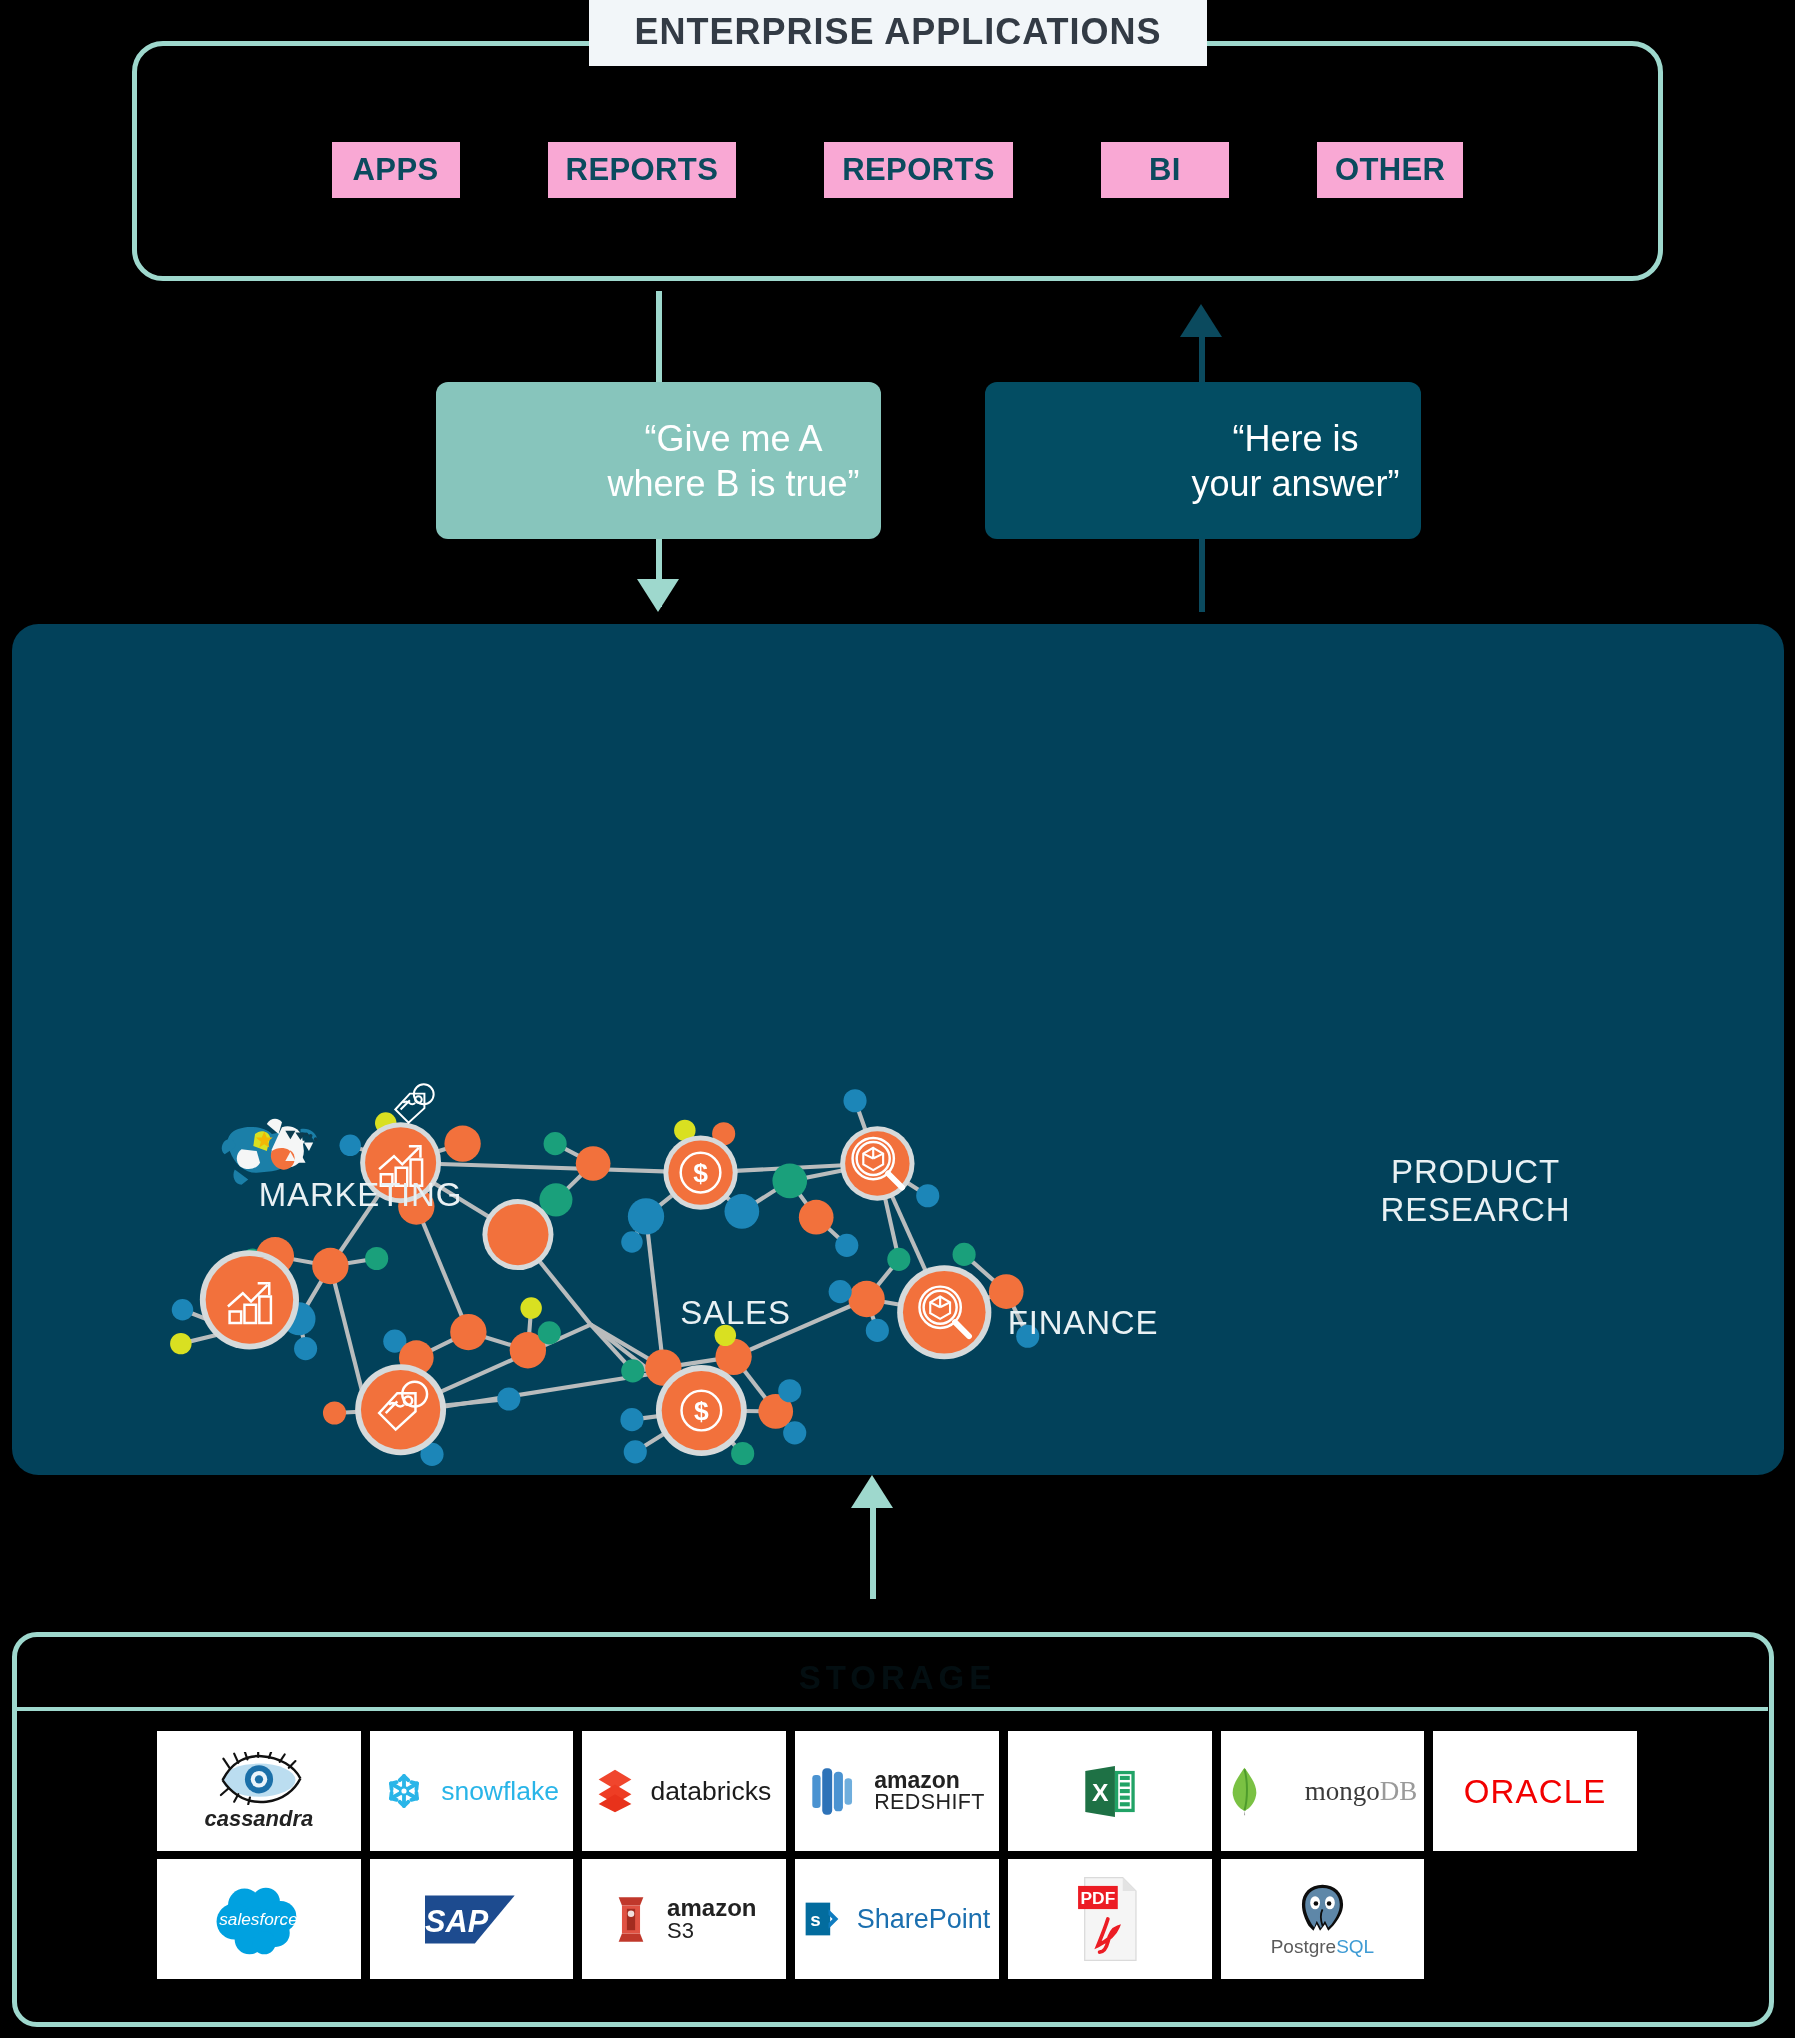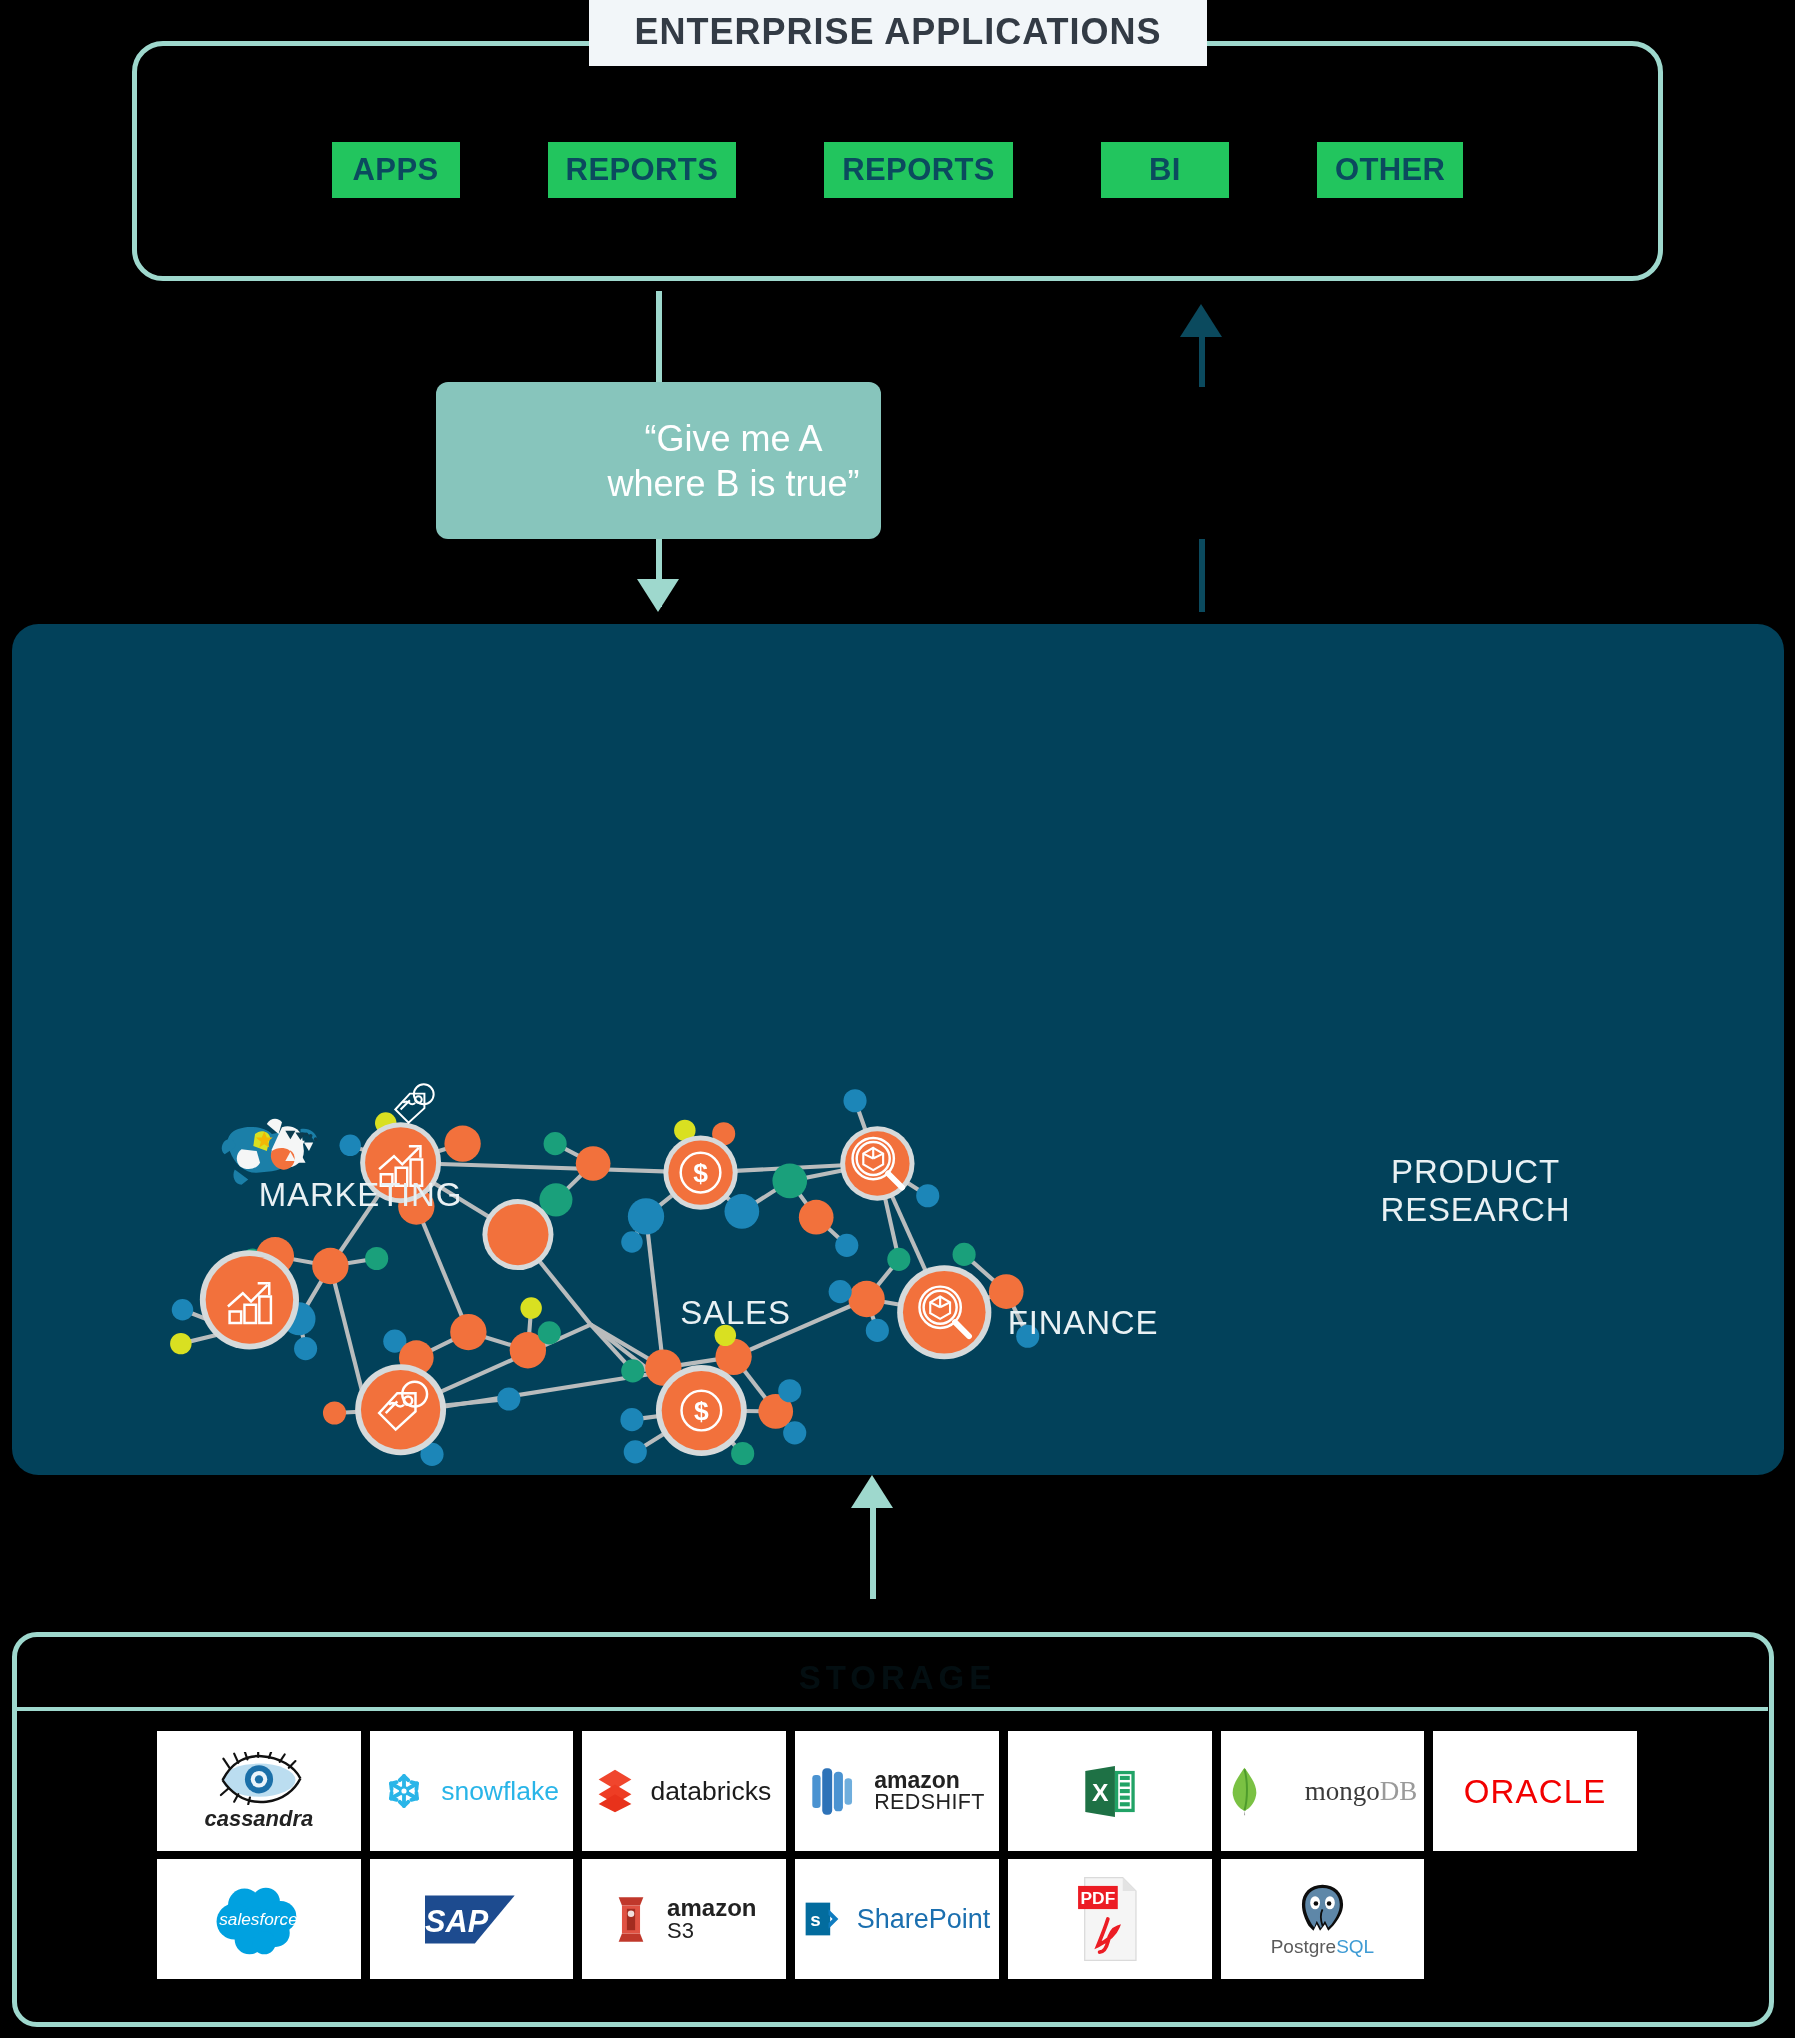--- a/index.html
+++ b/index.html
@@ -23,21 +23,21 @@
   }
   #apps-title-box .t{
     color:#333B45; font-weight:bold; font-size:36px; letter-spacing:1px;
     white-space:nowrap;
   }
   #apps-buttons{
     position:absolute; left:0; right:0; top:142px; height:56px;
     display:flex; justify-content:center; gap:88px; z-index:4;
   }
   .app-btn{
-    background:#22c55e; color:#0B4A5E; font-weight:bold; font-size:31px;
+    background:#f9a8d4; color:#0B4A5E; font-weight:bold; font-size:31px;
     letter-spacing:0.4px; display:flex; align-items:center; justify-content:center;
     height:56px; box-sizing:border-box; padding:0 18px; min-width:128px;
   }
   .vline{position:absolute;width:5.8px;background:#9ED8CD;}
   .vline.dark{background:#0B4A5E;}
   .arrow-dn{
     position:absolute;width:0;height:0;
     border-left:21.5px solid transparent;border-right:21.5px solid transparent;
     border-top:33px solid #9ED8CD;
   }
@@ -118,20 +118,26 @@
   </div>
 
   <div class="vline" style="left:656px;top:291px;height:96px;"></div>
   <div class="vline dark" style="left:1199px;top:337px;height:50px;"></div>
   <div class="arrow-up" style="left:1180px;top:304px;"></div>
 
   <div class="bubble" id="bubble-query">
     <span>
       <span>“Give me A</span><br>
       <span>where B is true”</span>
+    </span>
+  </div>
+  <div class="bubble" id="bubble-answer">
+    <span>
+      <span>“Here is</span><br>
+      <span>your answer”</span>
     </span>
   </div>
 
   <div class="vline" style="left:656px;top:539px;height:68px;"></div>
   <div class="arrow-dn" style="left:637px;top:579px;"></div>
   <div class="vline dark" style="left:1199px;top:539px;height:73px;"></div>
 
   <div id="kg-panel">
     <svg id="kg-svg" viewBox="0 0 2144 1030" xmlns="http://www.w3.org/2000/svg">
       <defs>

